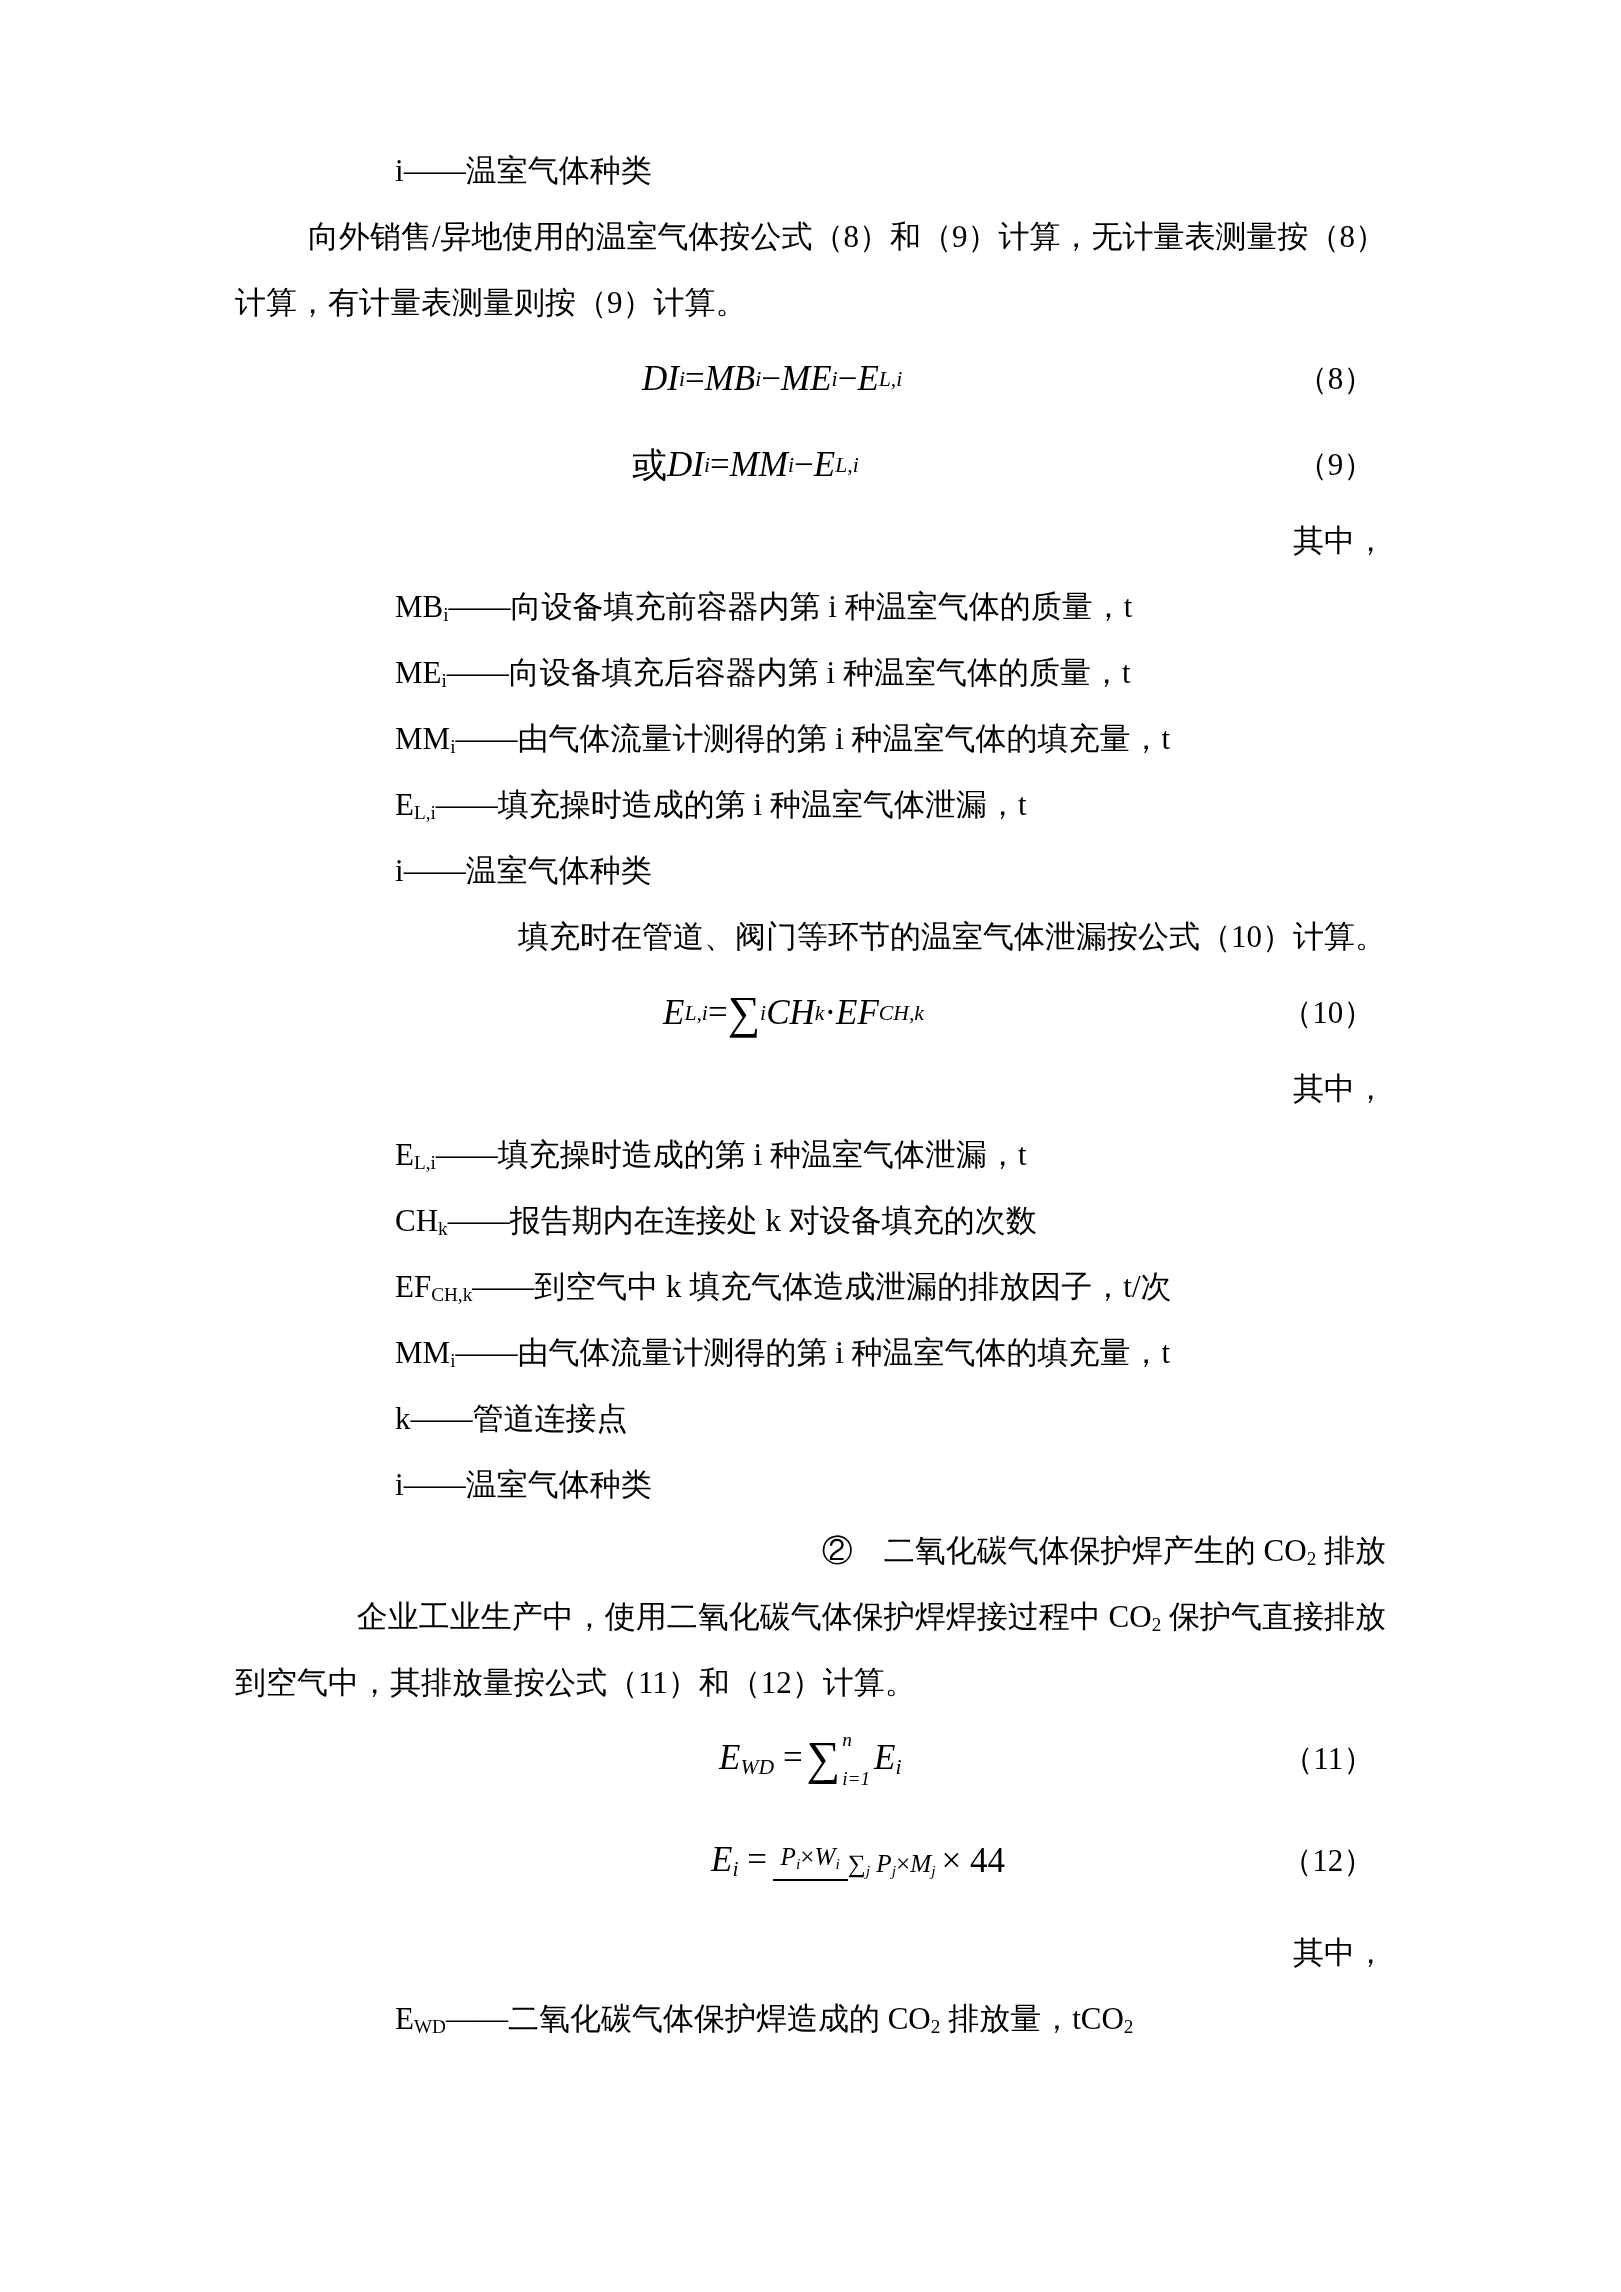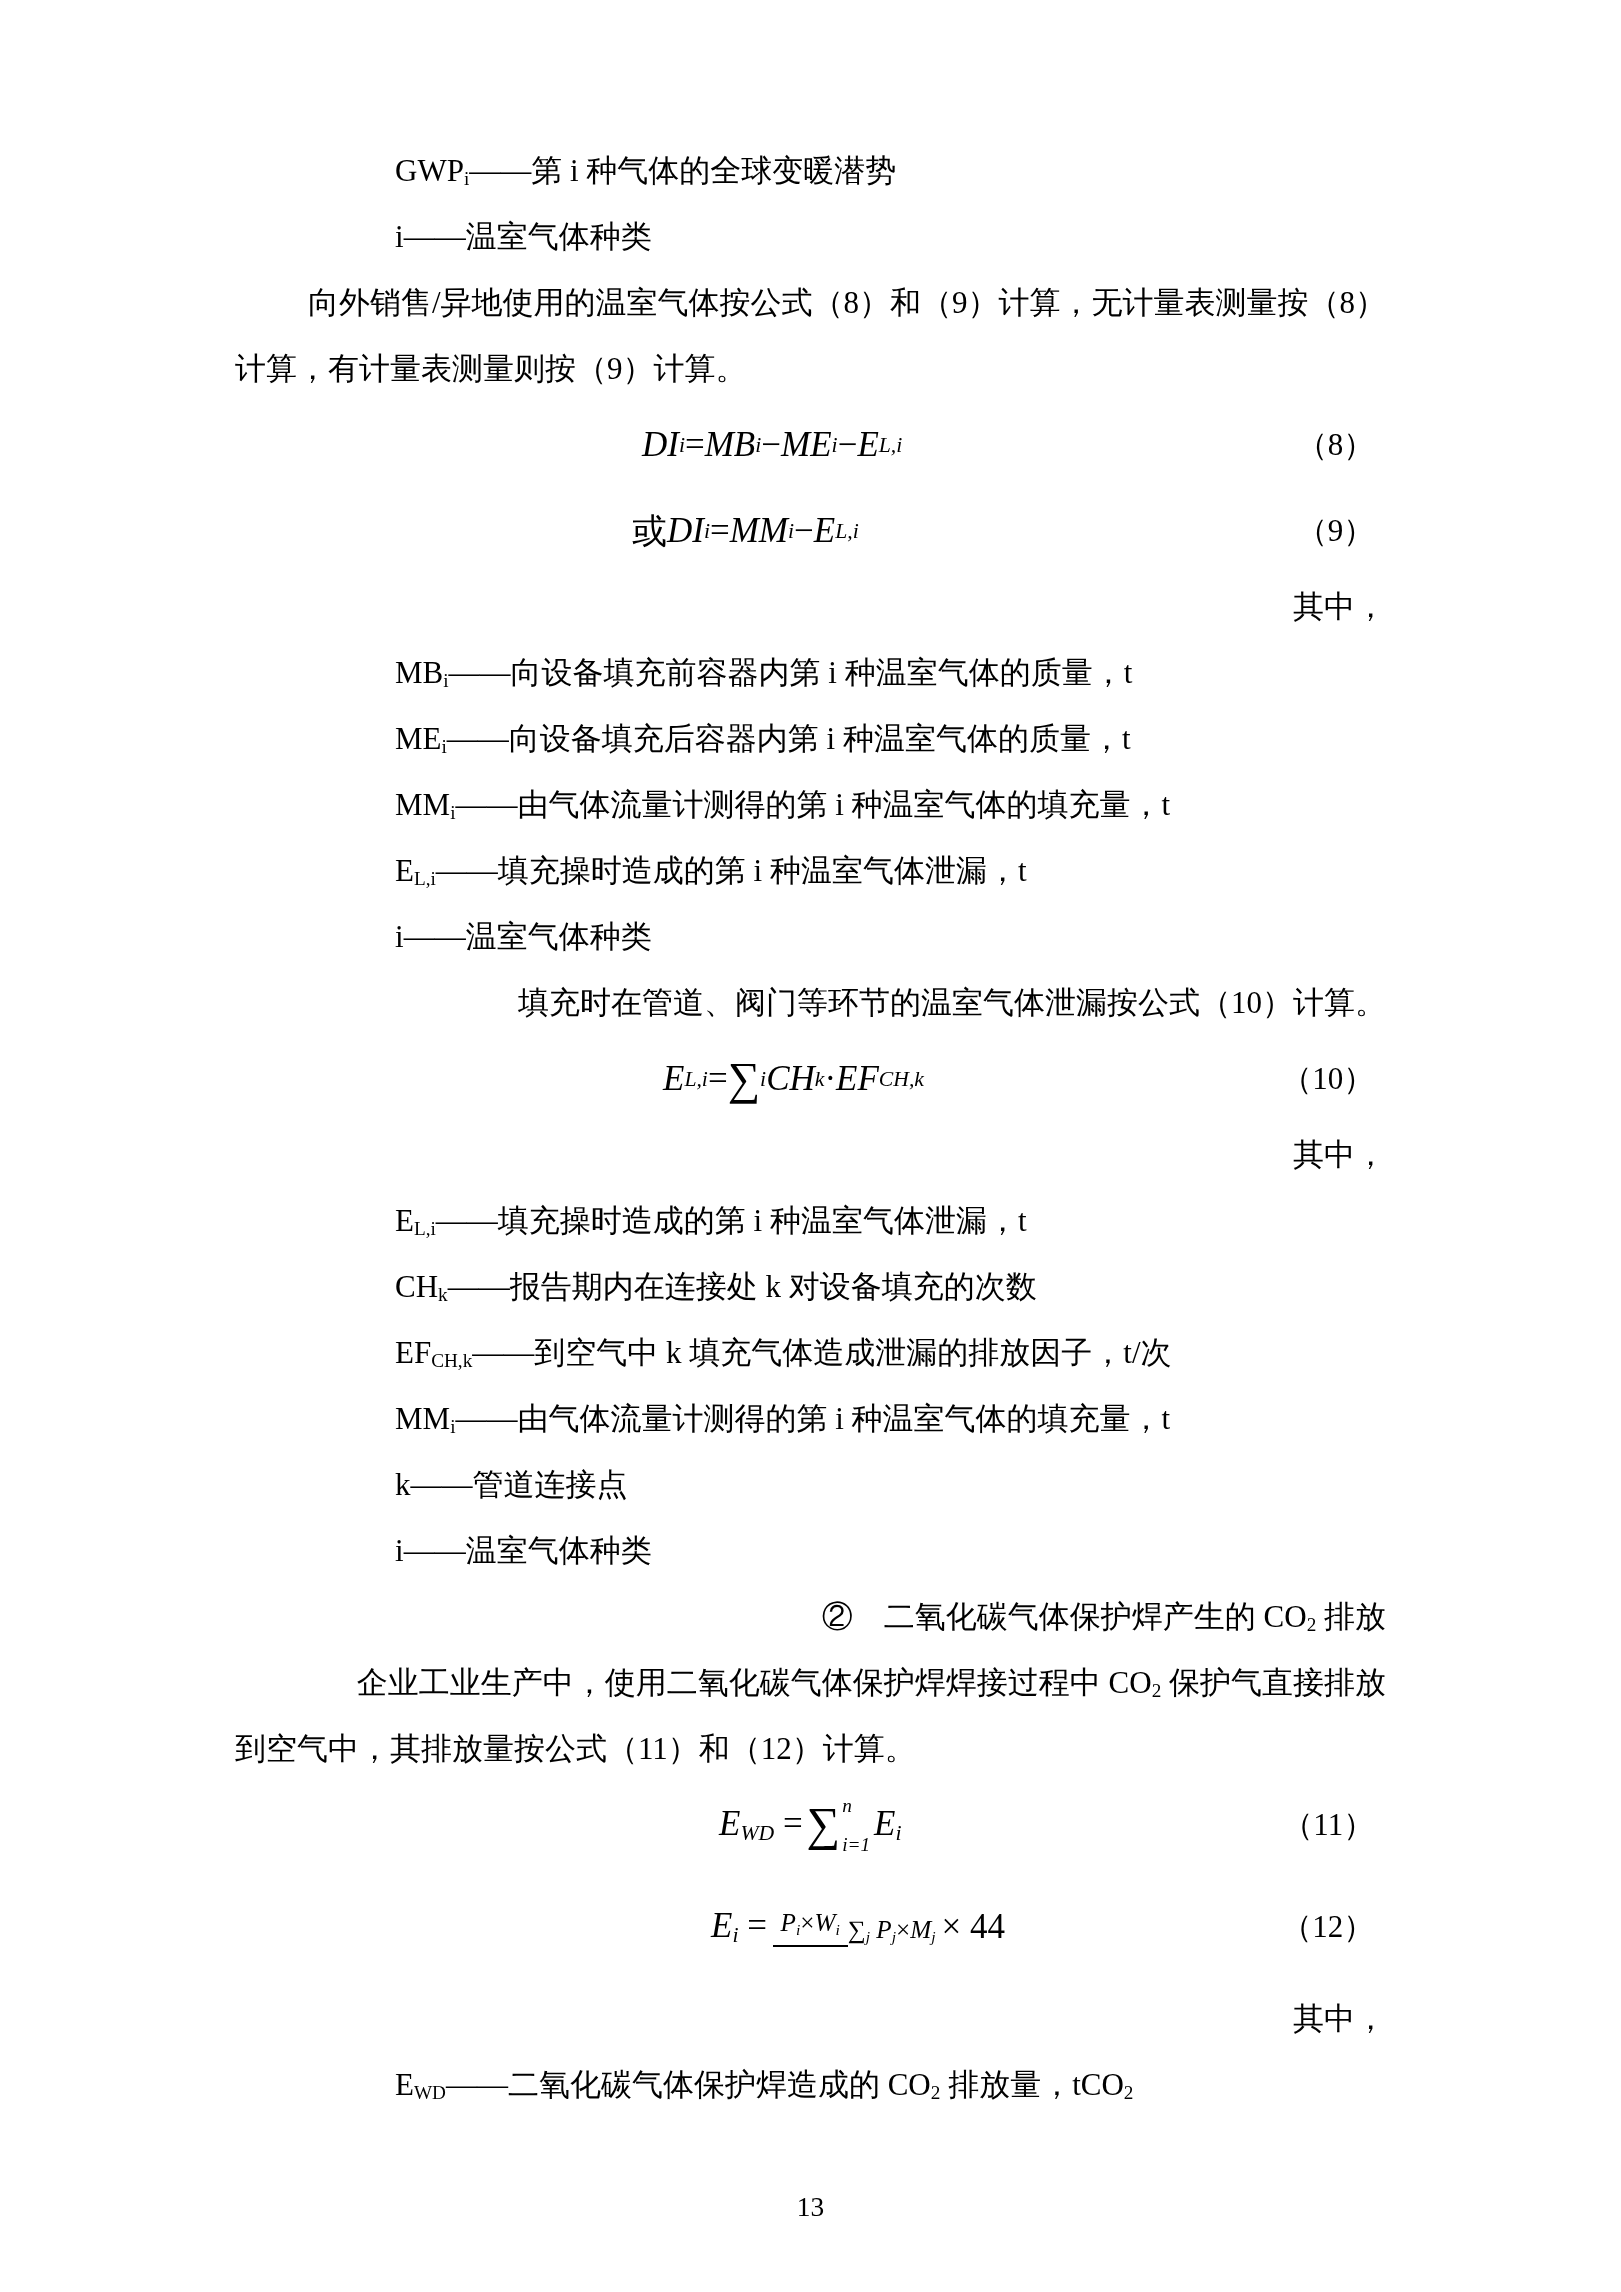--- a/index.html
+++ b/index.html
@@ -61,21 +61,20 @@
     position:absolute; top:2188px; left:0; width:100%;
     text-align:center; font-size:27.4px; line-height:39px;
   }
 </style>
 </head>
 <body>
 
 <div class="page">
   <div class="content">
 
-    <div class="row deflist"><span>GWP</span><span class="sub">i</span><span>——第 i 种气体的全球变暖潜势</span></div>
     <div class="row deflist"><span>i</span><span>——温室气体种类</span></div>
     <div class="row indent">向外销售/异地使用的温室气体按公式（8）和（9）计算，无计量表测量按（8）</div>
     <div class="row">计算，有计量表测量则按（9）计算。</div>
 
     <div class="formula-row">
       <span class="fbody ml-f8">
           <span class="it">DI</span>
           <span class="isub">i</span>
           <span class="rm"> = </span>
           <span class="it">MB</span>
@@ -167,15 +166,14 @@
         <span><span class="rm">× 44</span></span>
       </span>
       <span class="eqnum">（12）</span>
     </div>
 
     <div class="row indent">其中，</div>
     <div class="row deflist"><span>E</span><span class="sub">WD</span><span>——二氧化碳气体保护焊造成的 CO</span><span class="sub">2</span><span> 排放量，tCO</span><span class="sub">2</span></div>
 
   </div>
 
-  <div class="page-number">13</div>
 </div>
 
 
 </body></html>

